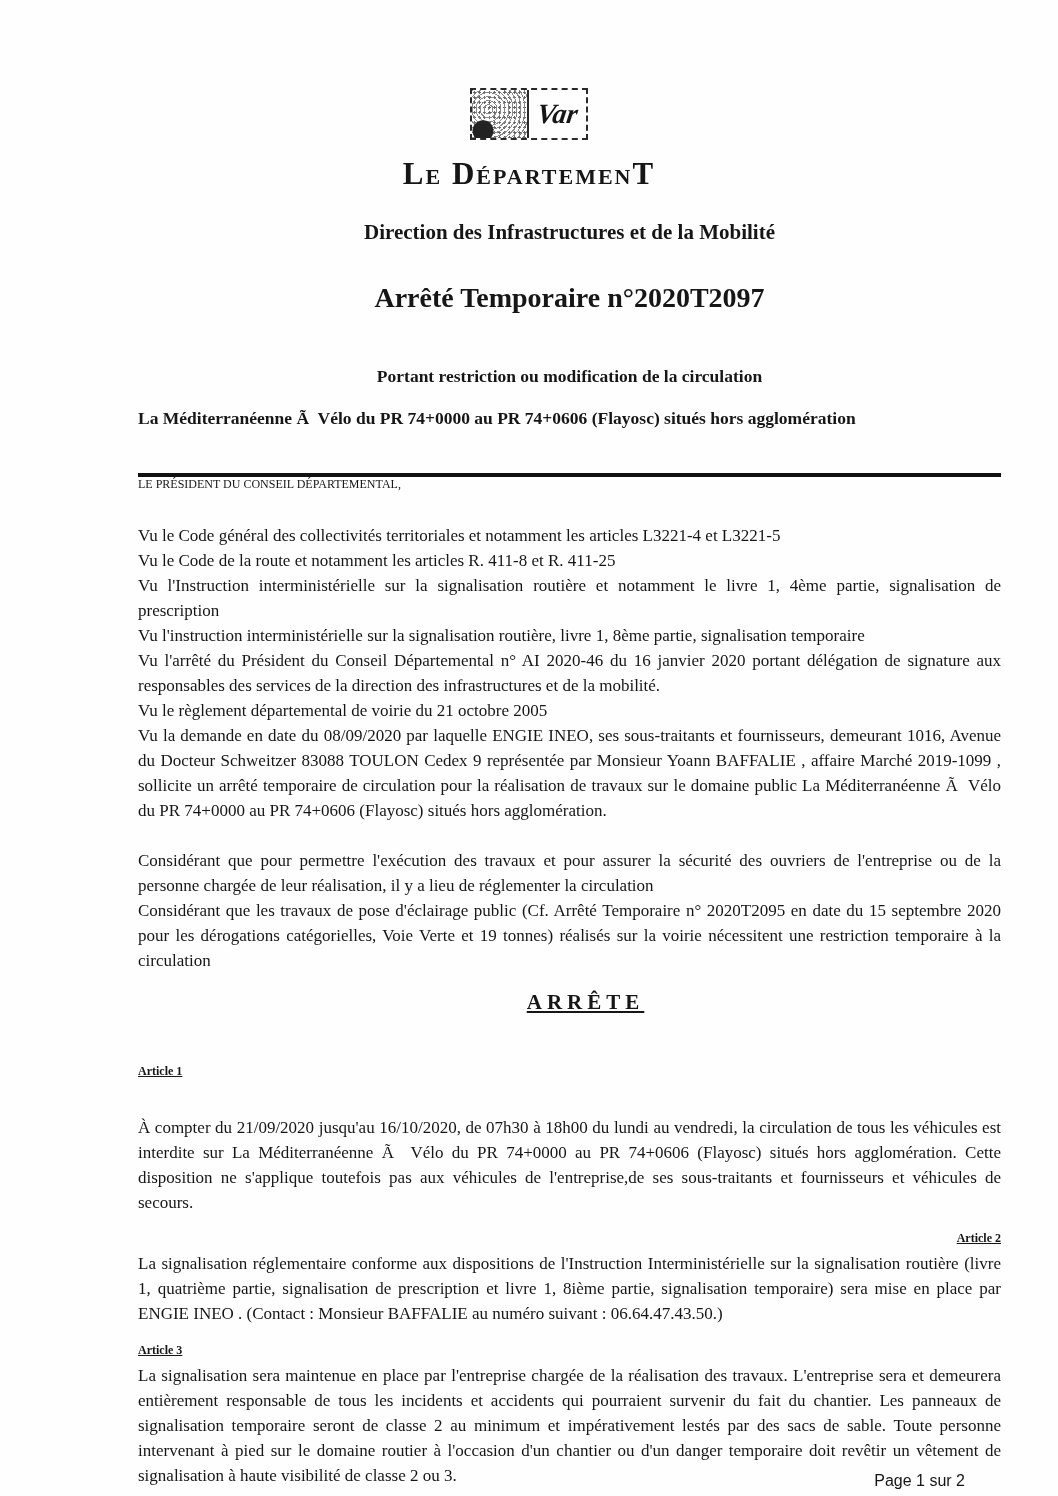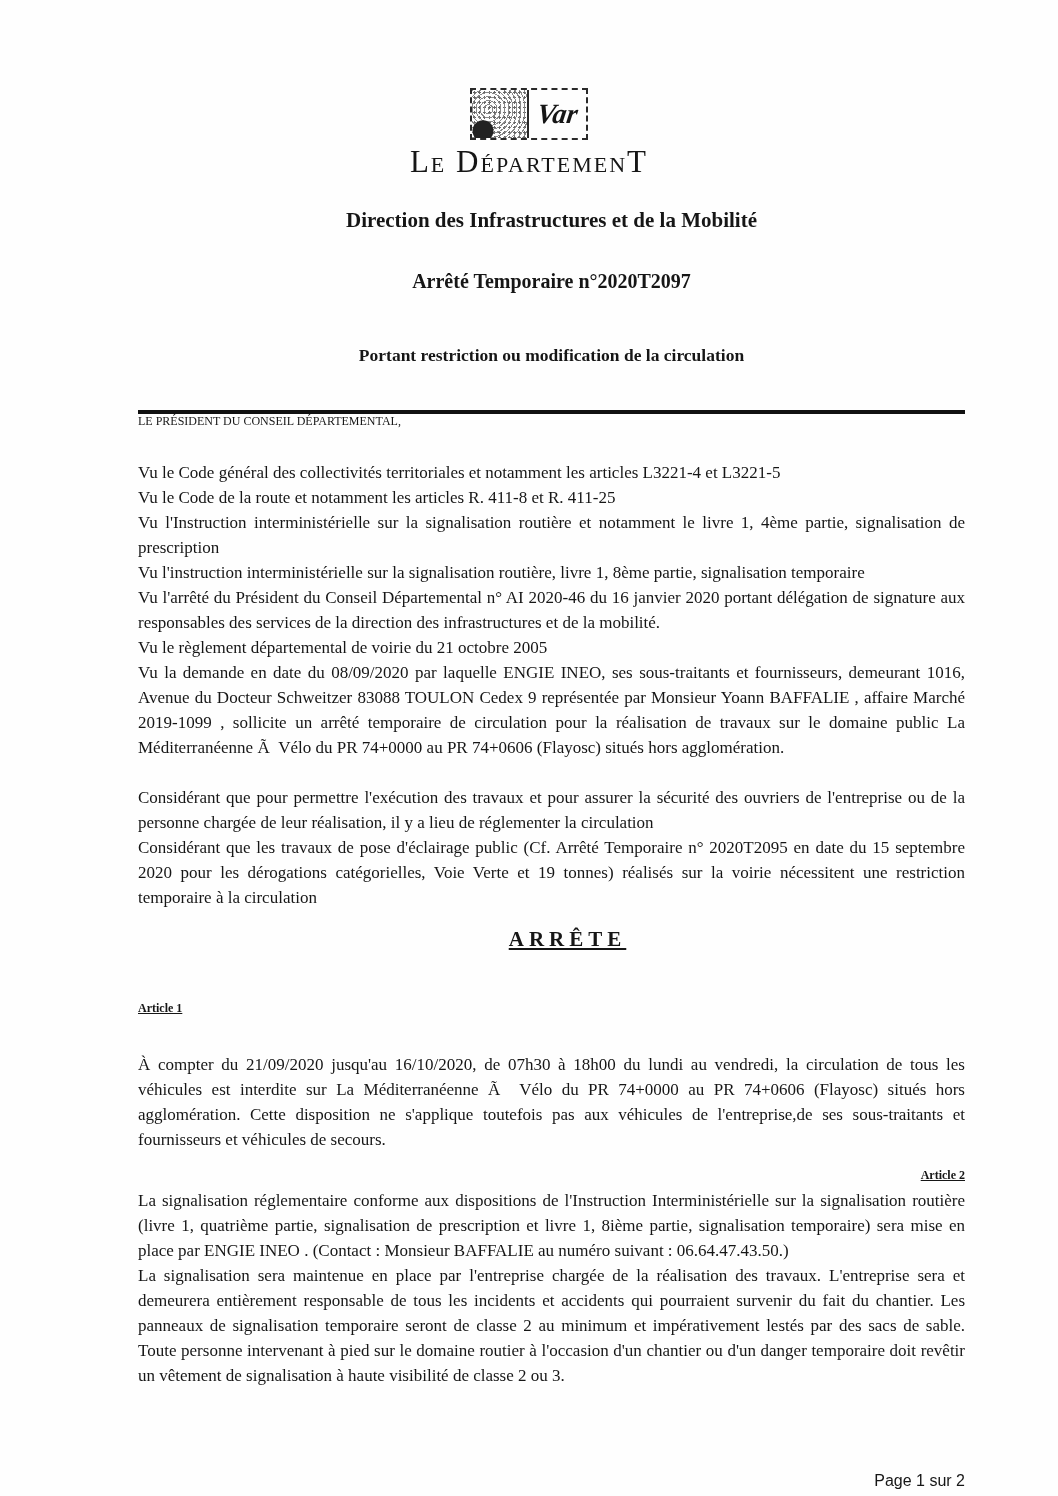--- a/index.html
+++ b/index.html
@@ -7,21 +7,21 @@
   .page {
     position: relative;
     width: 1058px;
     height: 1496px;
     margin: 0 auto;
     background: #fefefe;
     color: #161616;
     font-family: "Liberation Serif", serif;
     overflow: hidden;
   }
-  .content { padding: 0 93px 0 138px; }
+  .content { padding: 0 57px 0 138px; }
 
   
   .logo-wrap { display: flex; flex-direction: column; align-items: center; padding-top: 88px; }
   .var-logo {
     display: flex; width: 118px; height: 52px;
     border: 2px dashed #2a2a2a;
   }
   .var-logo .cell-art {
     width: 50%; height: 100%;
     background:
@@ -31,30 +31,30 @@
     background-size: 100% 100%, 100% 100%, 5px 5px;
     border-right: 2px solid #2a2a2a;
   }
   .var-logo .cell-text {
     width: 50%; height: 100%;
     display: flex; align-items: center; justify-content: center;
     font-style: italic; font-weight: bold; font-size: 28px;
     transform: skewX(-8deg);
   }
   .departement {
-    margin-top: 4px;
+    margin-top: 16px;
     font-variant: small-caps;
     font-size: 31px;
     letter-spacing: 2px;
-    font-weight: 400;
+    font-weight: 700;
   }
 
   
   .h-direction { margin-top: 28px; text-align: center; font-weight: bold; font-size: 21px; }
-  .h-number    { margin-top: 37px; text-align: center; font-weight: bold; font-size: 20px; }
+  .h-number    { margin-top: 37px; text-align: center; font-weight: bold; font-size: 28px; }
   .h-portant   { margin-top: 52px; font-weight: bold; font-size: 17.5px; text-align: center; }
   .h-subject   { margin-top: 21px; font-weight: bold; font-size: 17.5px; }
 
   .rule { margin-top: 44px; border-top: 4px solid #111; }
   .president { font-weight: normal; font-size: 12px; }
 
   
   .visas { margin-top: 31px; }
   p.line { font-size: 17px; line-height: 25px; text-align: justify; }
   .gap-1 { height: 25px; }
@@ -94,20 +94,21 @@
       <div class="cell-text">Var</div>
     </div>
     <div class="departement">Le DépartemenT</div>
   </div>
 
   <div class="content">
 
     <div class="h-direction">Direction des Infrastructures et de la Mobilité</div>
     <div class="h-number">Arrêté Temporaire n°2020T2097</div>
     <div class="h-portant">Portant restriction ou modification de la circulation</div>
+    <div class="h-subject">La Méditerranéenne Ã&nbsp; Vélo du PR 74+0000 au PR 74+0606 (Flayosc) situés hors agglomération</div>
 
     <div class="rule"></div>
     <div class="president">LE PRÉSIDENT DU CONSEIL DÉPARTEMENTAL,</div>
 
     <div class="visas">
       <p class="line">Vu le Code général des collectivités territoriales et notamment les articles L3221-4 et L3221-5</p>
       <p class="line">Vu le Code de la route et notamment les articles R. 411-8 et R. 411-25</p>
       <p class="line">Vu l'Instruction interministérielle sur la signalisation routière et notamment le livre 1, 4ème partie, signalisation de prescription</p>
       <p class="line">Vu l'instruction interministérielle sur la signalisation routière, livre 1, 8ème partie, signalisation temporaire</p>
       <p class="line">Vu l'arrêté du Président du Conseil Départemental n° AI 2020-46 du 16 janvier 2020 portant délégation de signature aux responsables des services de la direction des infrastructures et de la mobilité.</p>
@@ -125,17 +126,18 @@
     <div class="arrete-heading-row">
       <span class="arrete-heading">ARRÊTE</span>
     </div>
 
     <div class="article-title art1-title">Article 1</div>
     <p class="line art1-body">À compter du 21/09/2020 jusqu'au 16/10/2020, de 07h30 à 18h00 du lundi au vendredi, la circulation de tous les véhicules est interdite sur La Méditerranéenne Ã&nbsp;&nbsp;Vélo du PR 74+0000 au PR 74+0606 (Flayosc) situés hors agglomération. Cette disposition ne s'applique toutefois pas aux véhicules de l'entreprise,de ses sous-traitants et fournisseurs et véhicules de secours.</p>
 
     <div class="article-title art2-title">Article 2</div>
     <p class="line">La signalisation réglementaire conforme aux dispositions de l'Instruction Interministérielle sur la signalisation routière (livre 1, quatrième partie, signalisation de prescription et livre 1, 8ième partie, signalisation temporaire) sera mise en place par  ENGIE INEO . (Contact : Monsieur BAFFALIE au numéro suivant : 06.64.47.43.50.)</p>
 
+    <div class="article-title art3-title">Article 3</div>
     <p class="line">La signalisation sera maintenue en place par l'entreprise chargée de la réalisation des travaux. L'entreprise sera et  demeurera entièrement responsable de tous les incidents et accidents qui pourraient survenir du fait du chantier. Les panneaux de signalisation temporaire seront de classe 2 au minimum et impérativement lestés par des sacs de sable.  Toute personne intervenant à pied sur le domaine routier à l'occasion d'un chantier ou d'un danger temporaire doit revêtir un vêtement de signalisation à haute visibilité de classe 2 ou 3.</p>
   </div>
 
   <div class="footer">Page 1 sur 2</div>
 </div>
 
 </body></html>

